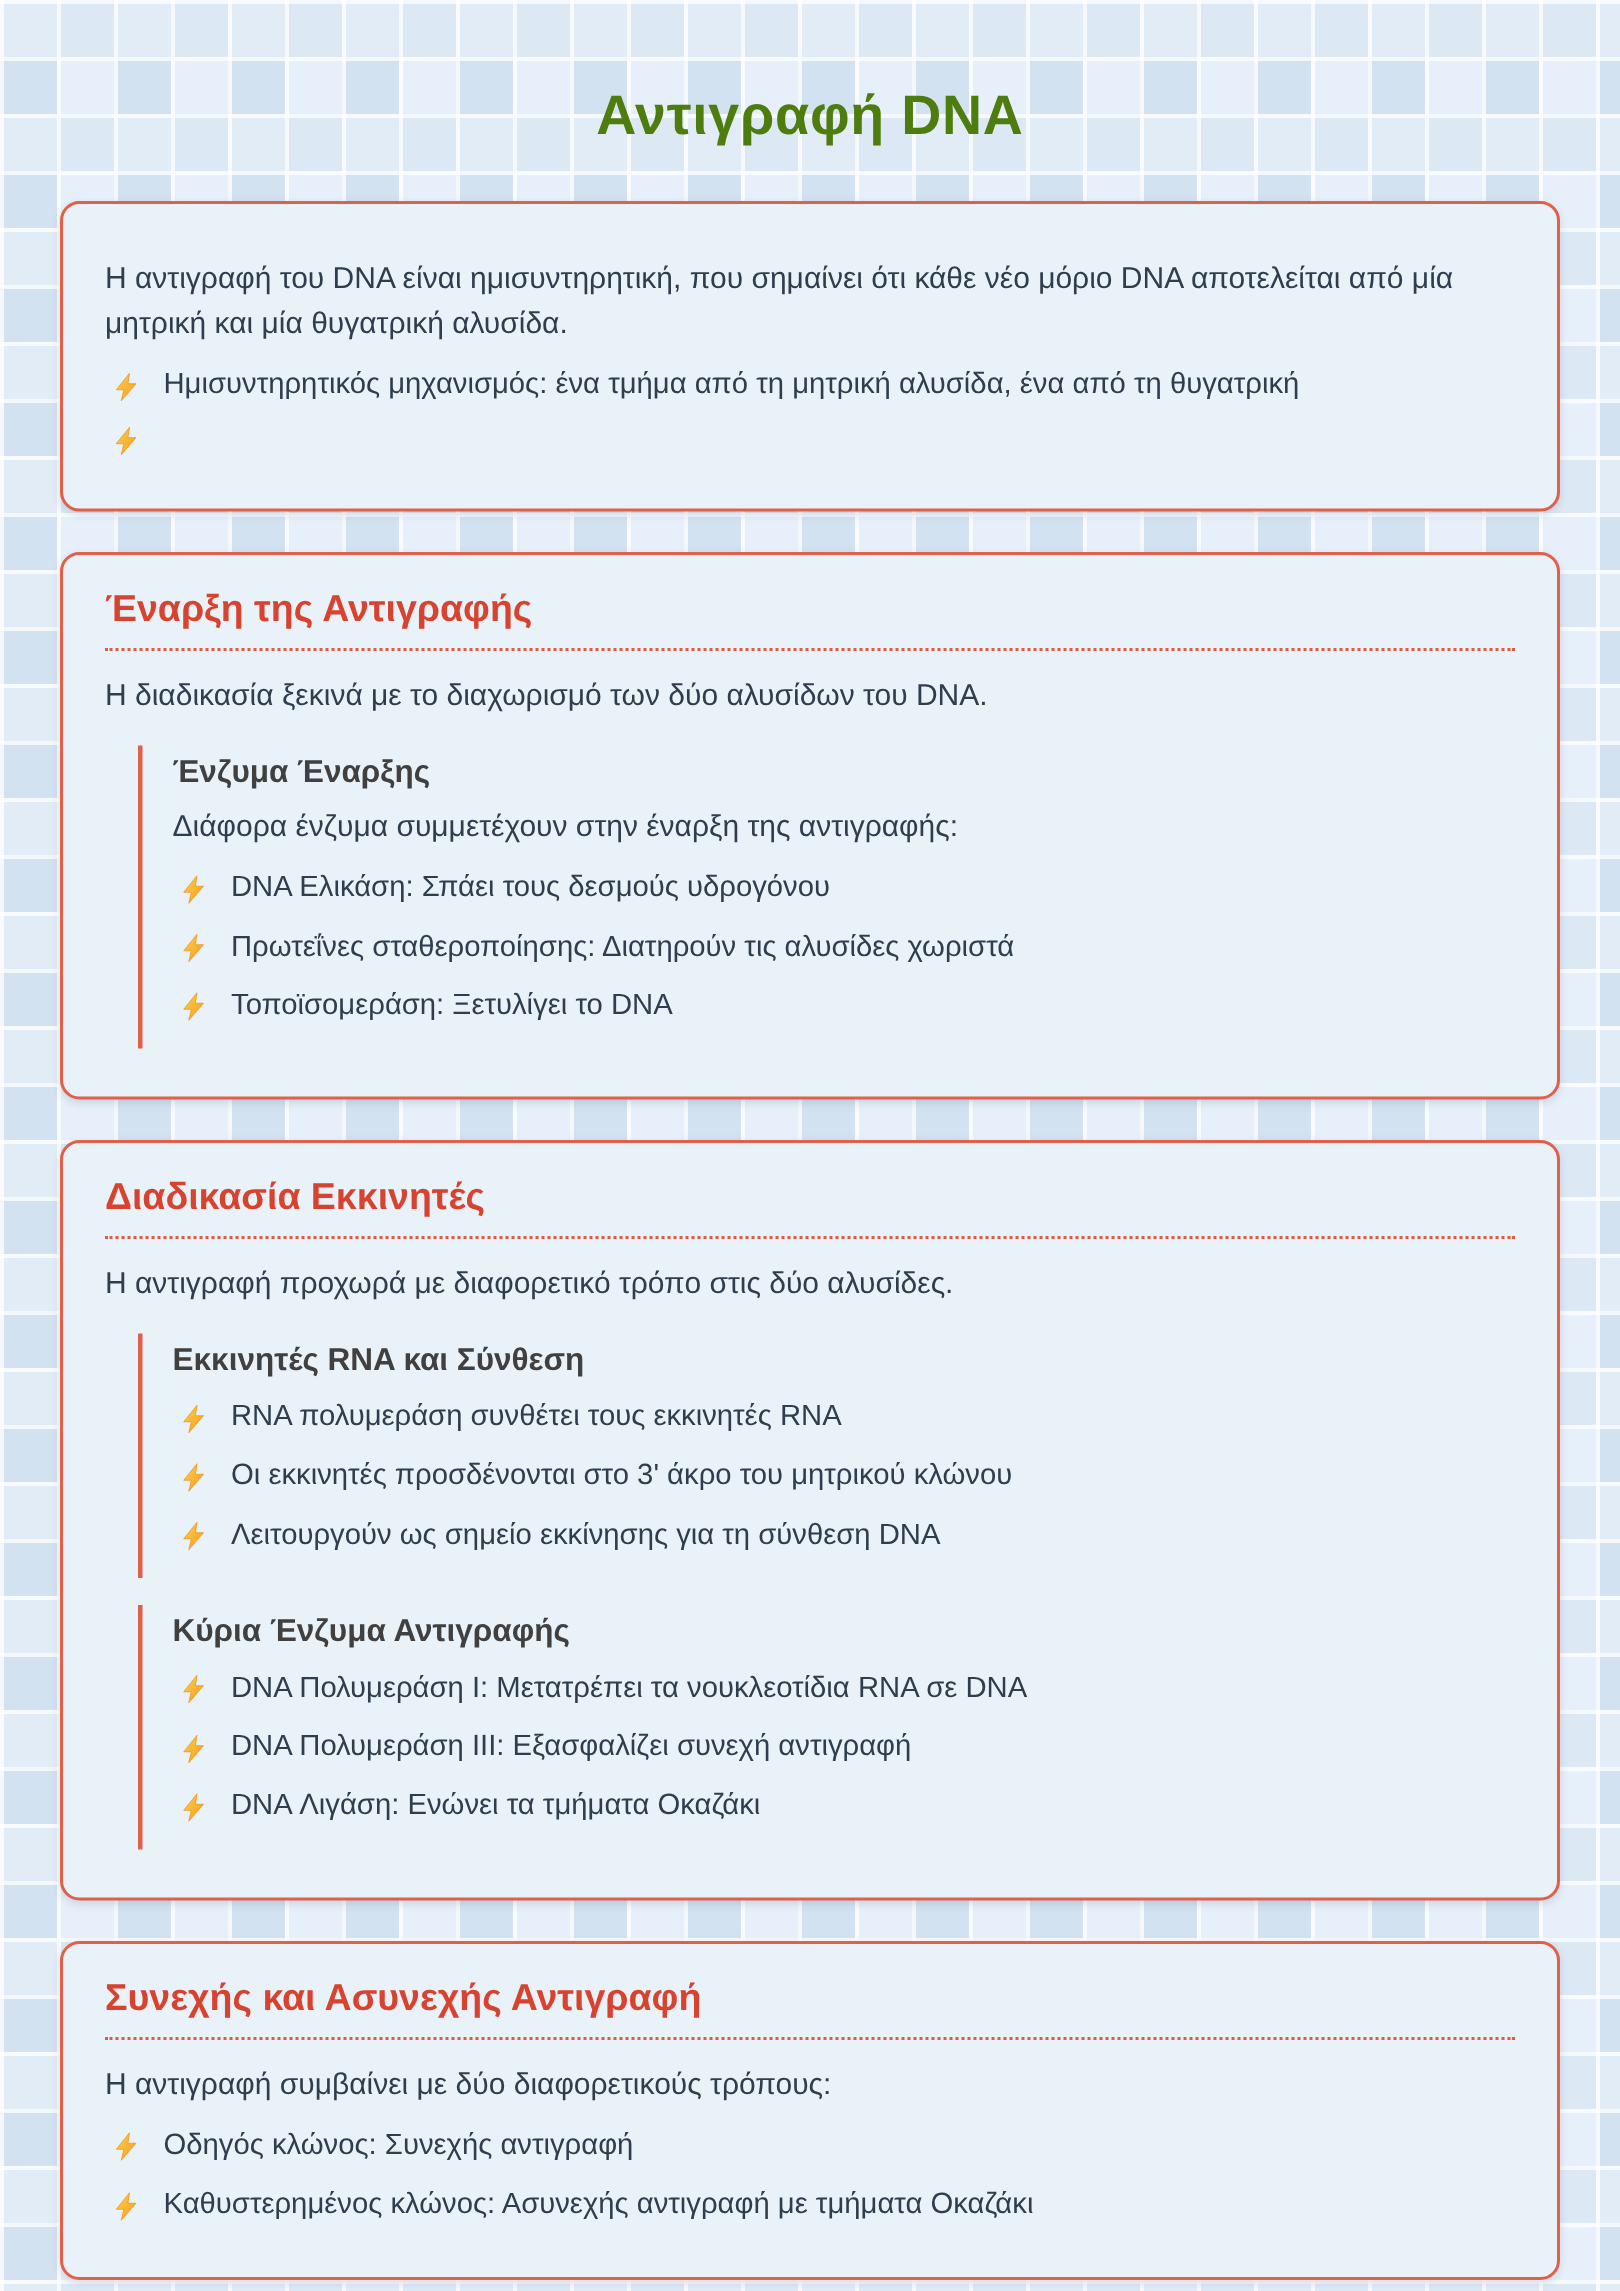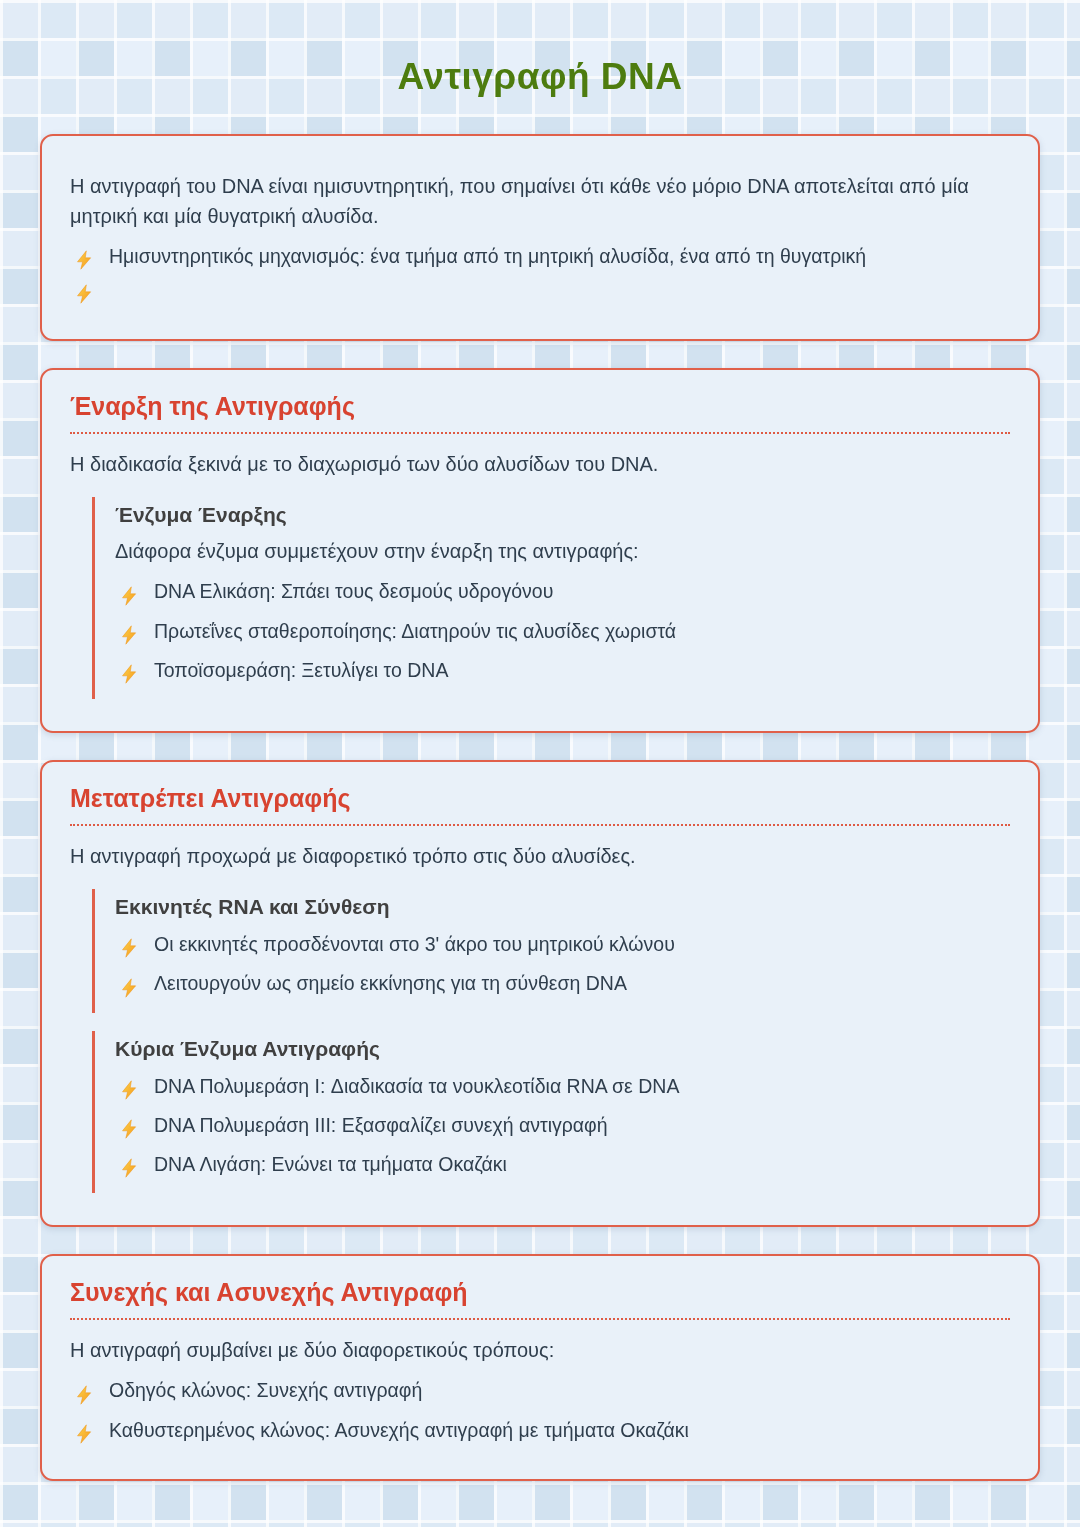--- a/index.html
+++ b/index.html
@@ -42,21 +42,21 @@
     border-bottom: 2px dotted #de5a44;
   }
   .card-intro {
     font-size: 20px;
     line-height: 1.5;
     margin: 15px 0 10px;
   }
   .bullet-list { list-style: none; margin: 4px 0 0; padding: 0 0 0 4px; }
   .bullet {
     display: flex;
-    align-items: flex-end;
+    align-items: center;
     gap: 15px;
     font-size: 19.5px;
     line-height: 1.45;
     margin: 11px 0;
   }
   .bolt {
     flex: 0 0 auto;
     width: 20px; height: 20px;
     margin-top: 3px;
     display: inline-block;
@@ -151,32 +151,40 @@
                 <use href="#boltSym"></use>
               </svg>
             </span>
           <span>Τοποϊσομεράση: Ξετυλίγει το DNA</span>
         </li>
       </ul>
     </div>
   </section>
 
   <section class="card">
-    <h2 class="card-heading">Μετατρέπει Αντιγραφής</h2>
+    <h2 class="card-heading">Διαδικασία Εκκινητές</h2>
     <p class="card-intro">Η αντιγραφή προχωρά με διαφορετικό τρόπο στις δύο αλυσίδες.</p>
 
     <div class="subsection">
       <div class="sub-title">Εκκινητές RNA και Σύνθεση</div>
       <ul class="bullet-list">
         <li class="bullet">
           <span class="bolt">
               <svg>
                 <use href="#boltSym"></use>
               </svg>
             </span>
+          <span>RNA πολυμεράση συνθέτει τους εκκινητές RNA</span>
+        </li>
+        <li class="bullet">
+          <span class="bolt">
+              <svg>
+                <use href="#boltSym"></use>
+              </svg>
+            </span>
           <span>Οι εκκινητές προσδένονται στο 3' άκρο του μητρικού κλώνου</span>
         </li>
         <li class="bullet">
           <span class="bolt">
               <svg>
                 <use href="#boltSym"></use>
               </svg>
             </span>
           <span>Λειτουργούν ως σημείο εκκίνησης για τη σύνθεση DNA</span>
         </li>
@@ -185,21 +193,21 @@
 
     <div class="subsection">
       <div class="sub-title">Κύρια Ένζυμα Αντιγραφής</div>
       <ul class="bullet-list">
         <li class="bullet">
           <span class="bolt">
               <svg>
                 <use href="#boltSym"></use>
               </svg>
             </span>
-          <span>DNA Πολυμεράση I: Διαδικασία τα νουκλεοτίδια RNA σε DNA</span>
+          <span>DNA Πολυμεράση I: Μετατρέπει τα νουκλεοτίδια RNA σε DNA</span>
         </li>
         <li class="bullet">
           <span class="bolt">
               <svg>
                 <use href="#boltSym"></use>
               </svg>
             </span>
           <span>DNA Πολυμεράση III: Εξασφαλίζει συνεχή αντιγραφή</span>
         </li>
         <li class="bullet">

